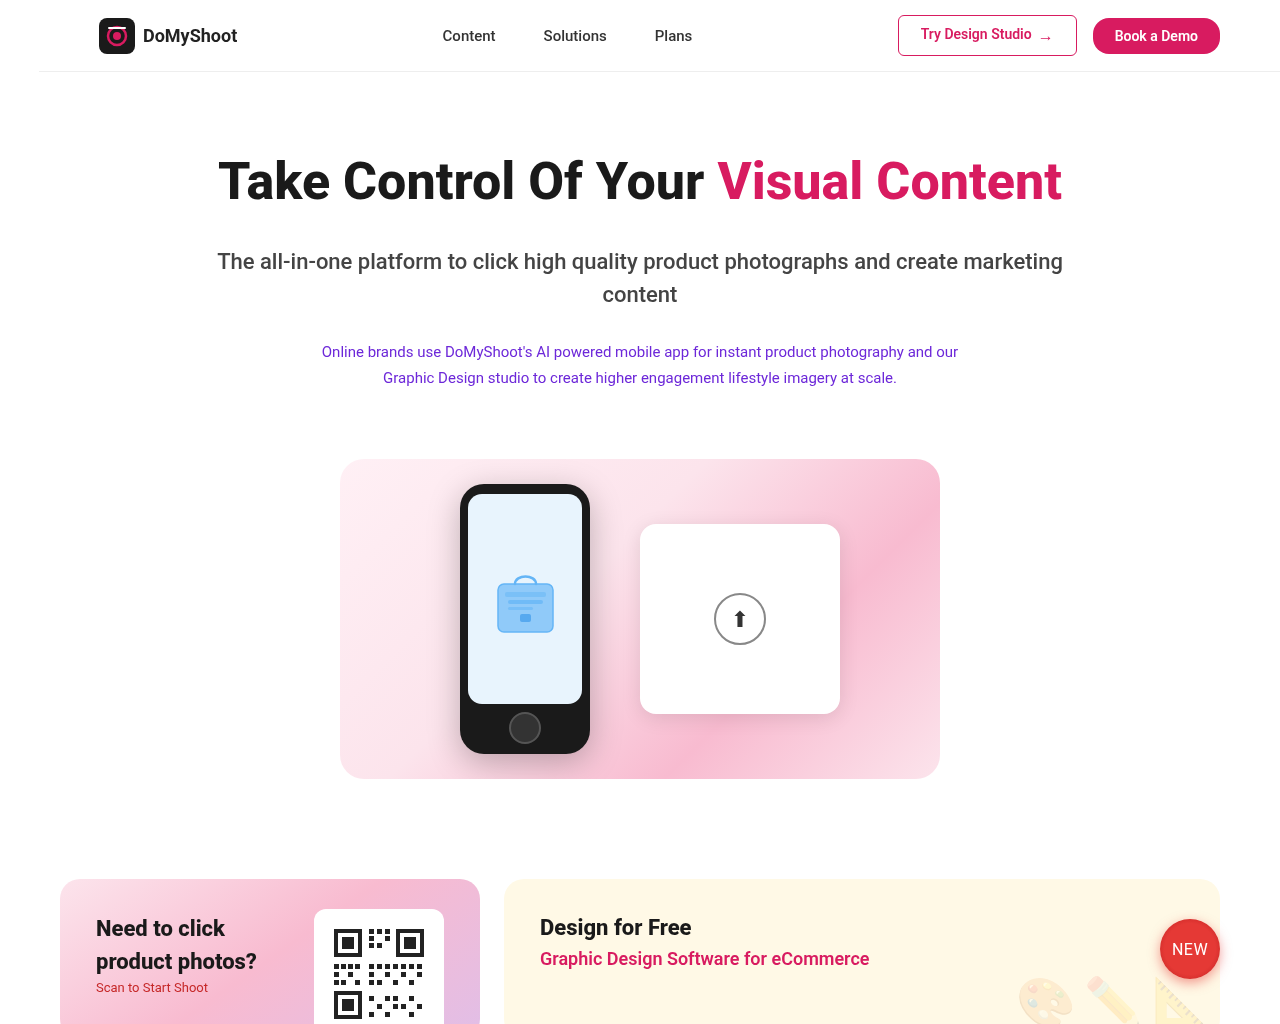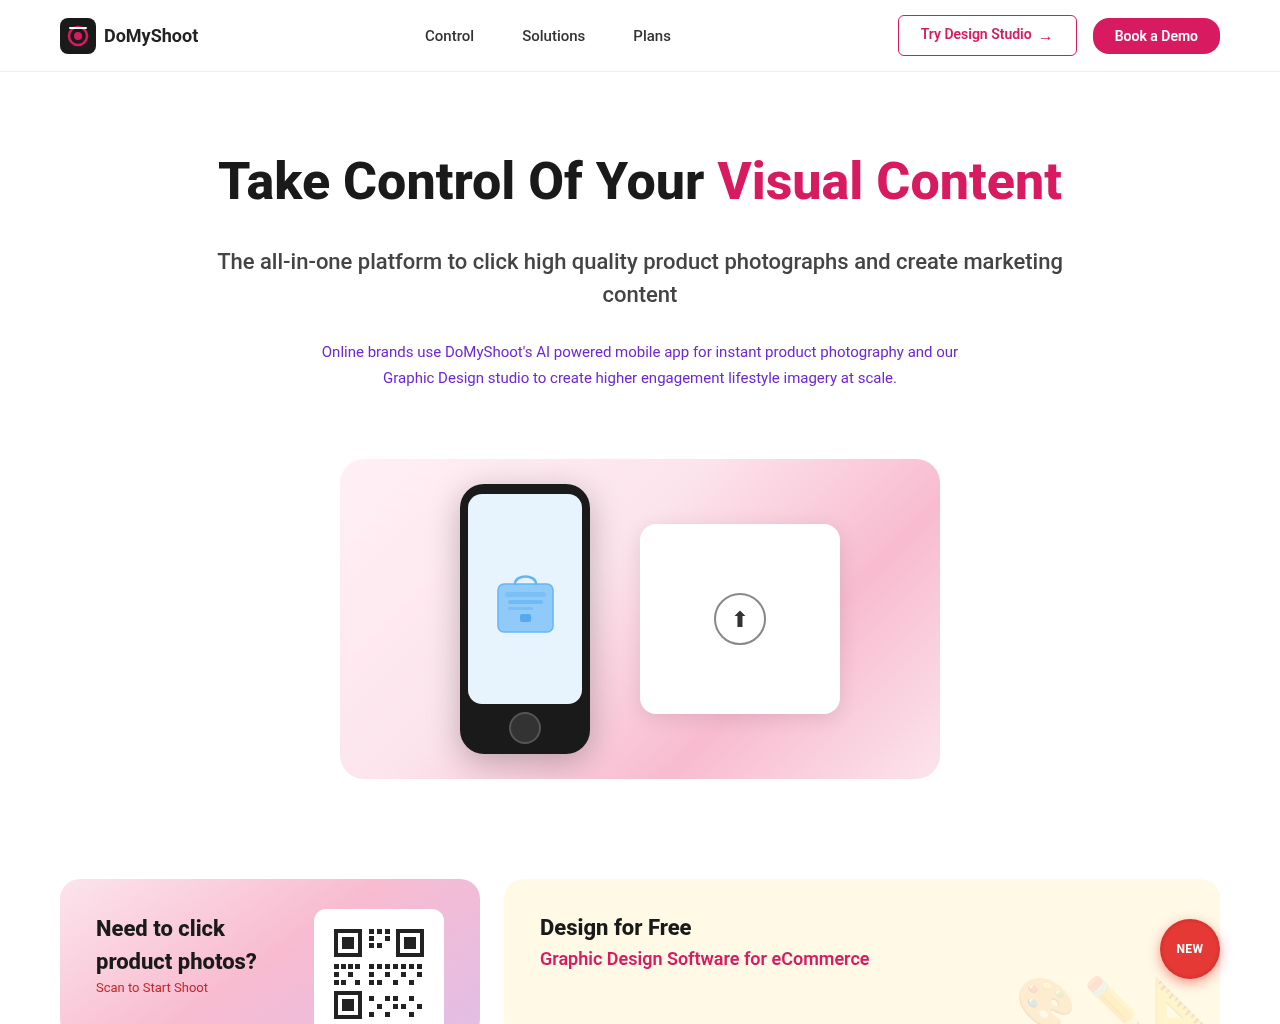--- a/index.html
+++ b/index.html
@@ -10,20 +10,21 @@
       display: flex;
       align-items: center;
       justify-content: space-between;
       padding: 0 60px;
       height: 72px;
       border-bottom: 1px solid #eee;
       background: #fff;
       position: sticky;
       top: 0;
       z-index: 100;
+      margin-left: 39px;
     }
     .nav-logo {
       display: flex;
       align-items: center;
       gap: 8px;
       text-decoration: none;
     }
     .nav-logo-icon {
       width: 36px;
       height: 36px;
@@ -278,21 +279,21 @@
       border-radius: 50%;
       display: flex;
       align-items: center;
       justify-content: center;
       color: #fff;
       font-size: 13px;
       font-weight: 800;
       box-shadow: 0 4px 12px rgba(229,57,53,0.5);
       z-index: 10;
     }
-    .new-badge-text { font-size: 12px; font-weight: 700; letter-spacing: 0.5px; }
+    .new-badge-text { font-size: 16px; font-weight: 400; letter-spacing: 0.5px; }
 
     
     .design-deco {
       position: absolute;
       right: 0;
       bottom: 0;
       width: 300px;
       height: 120px;
       opacity: 0.15;
       display: flex;
@@ -316,21 +317,21 @@
       <rect width="36" height="36" rx="8" fill="#1a1a1a"></rect>
       <circle cx="18" cy="18" r="9" stroke="#d81b60" stroke-width="2.5" fill="none"></circle>
       <circle cx="18" cy="18" r="4" fill="#d81b60"></circle>
       <path d="M10 10 L26 10" stroke="#fff" stroke-width="2" stroke-linecap="round"></path>
     </svg>
     <span class="nav-logo-text">DoMyShoot</span>
   </a>
 
   <ul class="nav-links">
     <li>
-      <a href="#">Control</a>
+      <a href="#">Content</a>
     </li>
     <li>
       <a href="#">Solutions</a>
     </li>
     <li>
       <a href="#">Plans</a>
     </li>
   </ul>
 
   <div class="nav-actions">

